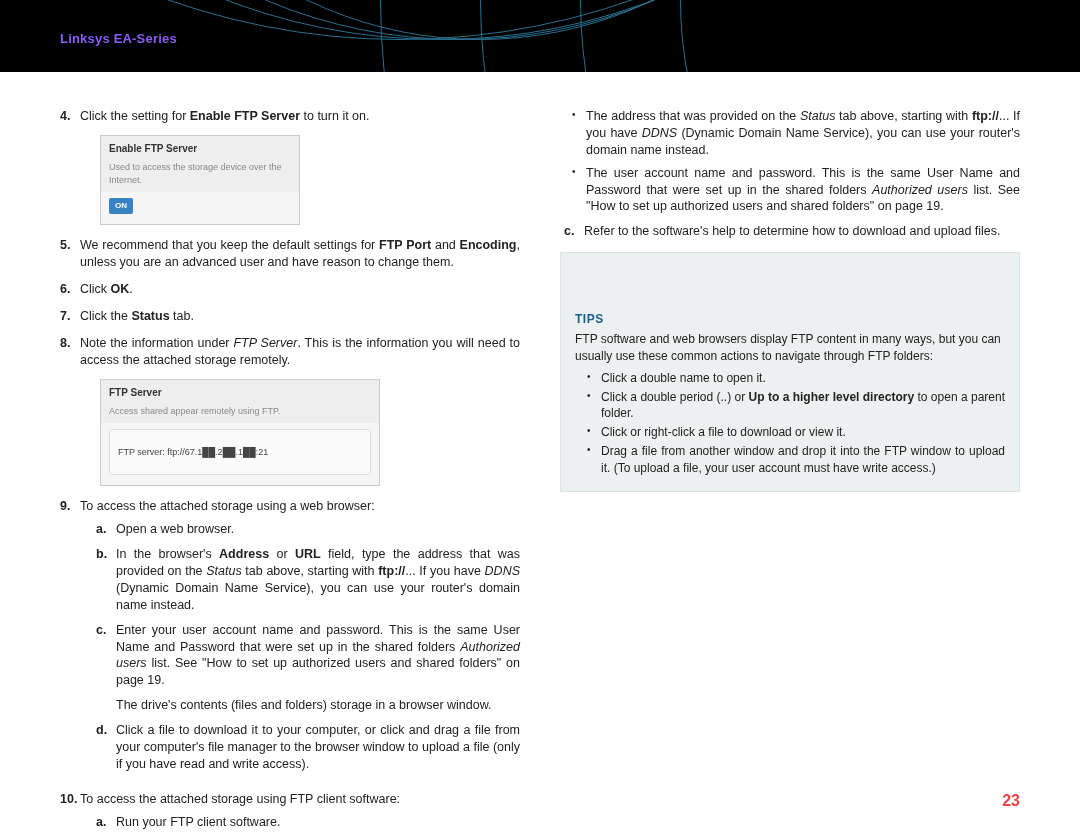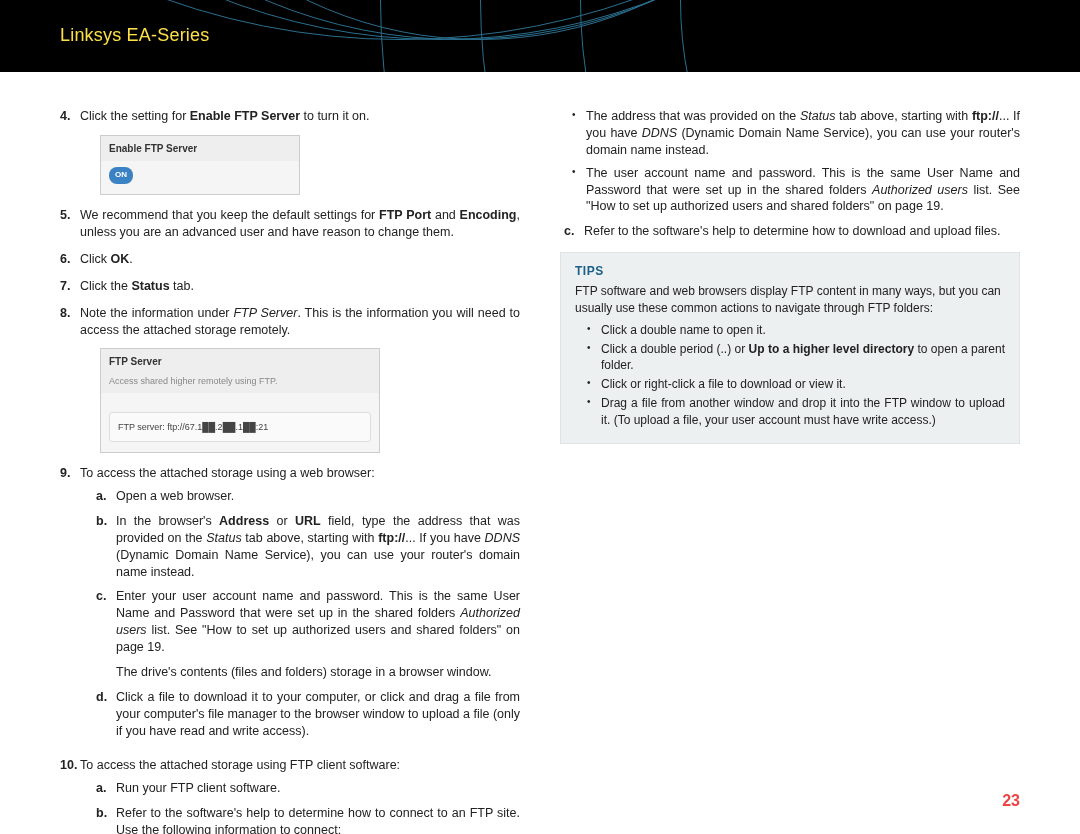--- a/index.html
+++ b/index.html
@@ -16,23 +16,23 @@
     width: 100%;
     height: 72px;
     background: #000;
     position: relative;
     overflow: hidden;
   }
   .header-title {
     position: absolute;
     left: 60px;
     bottom: 26px;
-    color: #fde047;
-    font-size: 18px;
-    font-weight: 400;
+    color: #8b5cf6;
+    font-size: 13px;
+    font-weight: 700;
     letter-spacing: 0.2px;
   }
   .header-arc {
     position: absolute;
     border: 1px solid #2a6f8e;
     border-radius: 50%;
     pointer-events: none;
   }
   .content {
     display: flex;
@@ -61,49 +61,49 @@
   }
   .screenshot .ss-head { padding: 6px 8px; font-weight: 700; color: #333; }
   .screenshot .ss-sub { padding: 0 8px 6px 8px; color: #888; font-size: 9px; }
   .screenshot .ss-body { padding: 6px 8px 10px 8px; background: #f5f5f5; }
   .toggle {
     display: inline-block;
     background: #3b82c4;
     color: #fff;
     font-size: 8px;
     padding: 3px 6px;
-    border-radius: 8px;
+    border-radius: 2px;
     font-weight: 700;
   }
   .ss-field {
     background: #fafafa;
     border: 1px solid #ddd;
     border-radius: 3px;
-    padding: 8px 8px;
-    margin-top: 13px;
+    padding: 16px 8px;
+    margin-top: 0;
     font-size: 9px;
     color: #444;
   }
   .col2-bullets { list-style: none; padding: 0 0 0 26px; }
   .col2-bullets > li { position: relative; margin-bottom: 6px; text-align: justify; }
   .col2-bullets > li::before {
     content: "•"; position: absolute; left: -14px; top: 0; font-size: 10px;
   }
   .c-item { display: flex; margin: 8px 0 0 4px; }
   .c-item .cnum { font-weight: 700; min-width: 20px; }
   .c-item .cbody { flex: 1; text-align: justify; }
   .tips-box {
     background: #edf0f0;
     border: 1px solid #e0e3e3;
     padding: 10px 14px 12px 14px;
     margin-top: 12px;
     font-size: 12px;
     line-height: 1.35;
   }
-  .tips-title { color: #1a5f88; font-weight: 700; letter-spacing: 0.5px; margin-bottom: 4px; }
+  .tips-title { color: #1a5f88; font-weight: 700; letter-spacing: 0.5px; margin-bottom: 4px; margin-top: 48px; }
   .tips-bullets { list-style: none; padding: 0 0 0 26px; margin-top: 6px; }
   .tips-bullets > li { position: relative; margin-bottom: 3px; text-align: justify; }
   .tips-bullets > li::before {
     content: "•"; position: absolute; left: -14px; top: 0; font-size: 10px;
   }
   .page-num {
     position: absolute;
     right: 60px;
     bottom: 24px;
     font-size: 16px;
@@ -132,20 +132,21 @@
       <li>
         <span class="num">4.</span>
         <span class="body">
           <span>Click the setting for </span><span class="bold">Enable FTP Server</span><span> to turn it on.</span>
         </span>
       </li>
     </ol>
 
     <div class="screenshot" style="width:200px">
       <div class="ss-head">Enable FTP Server</div>
+      <div class="ss-sub">Used to access the storage device over the Internet.</div>
       <div class="ss-body">
         <span class="toggle">ON</span>
       </div>
     </div>
 
     <ol class="main">
       <li>
         <span class="num">5.</span>
         <span class="body">
           <span>We recommend that you keep the default settings for </span><span class="bold">FTP Port</span><span> and </span><span class="bold">Encoding</span><span>, unless you are an advanced user and have reason to change them.</span>
@@ -166,21 +167,21 @@
       <li>
         <span class="num">8.</span>
         <span class="body">
           <span>Note the information under </span><span class="italic">FTP Server</span><span>. This is the information you will need to access the attached storage remotely.</span>
         </span>
       </li>
     </ol>
 
     <div class="screenshot" style="width:280px">
       <div class="ss-head">FTP Server</div>
-      <div class="ss-sub">Access shared higher remotely using FTP.</div>
+      <div class="ss-sub">Access shared appear remotely using FTP.</div>
       <div class="ss-body">
         <div class="ss-field">FTP server: ftp://67.1██.2██.1██:21</div>
       </div>
     </div>
 
     <ol class="main">
       <li>
         <span class="num">9.</span>
         <span class="body">
           <span>To access the attached storage using a web browser:</span>

